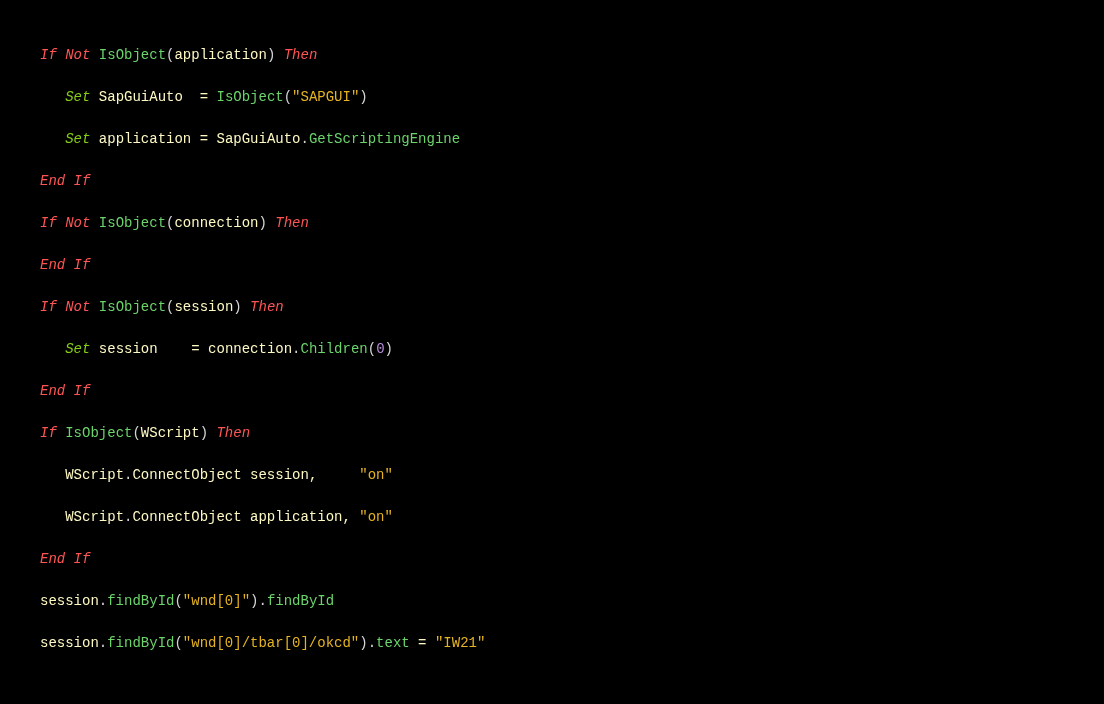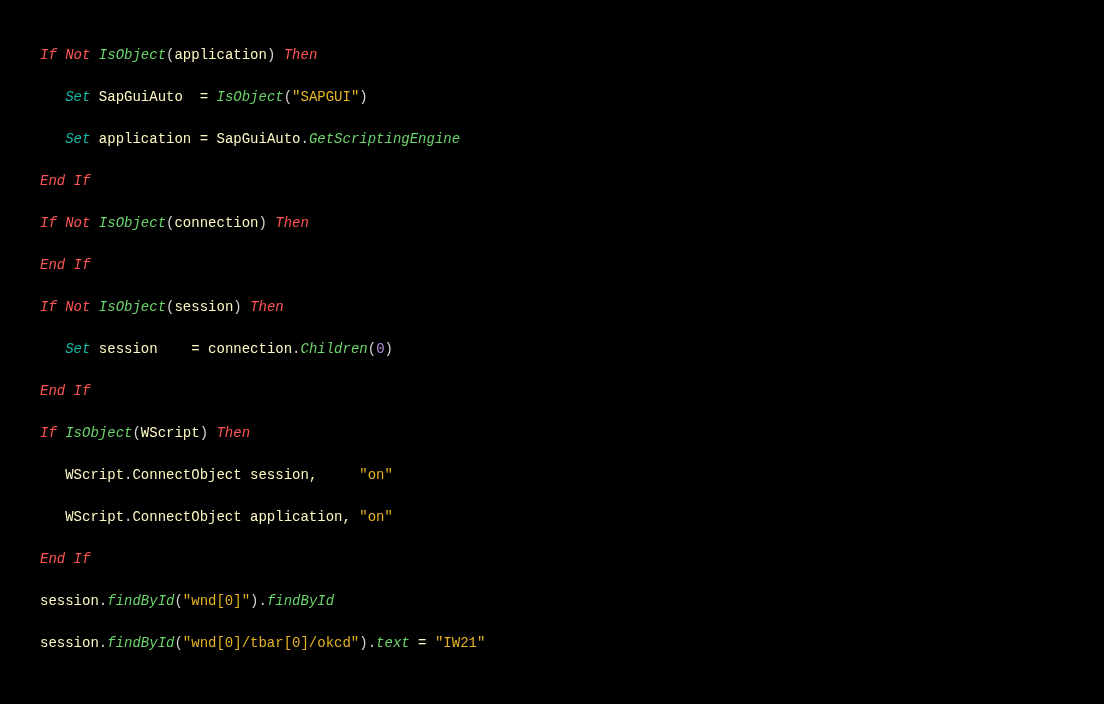--- a/index.html
+++ b/index.html
@@ -13,22 +13,22 @@
   }
   .code-container {
     padding: 24px 40px;
     white-space: pre;
   }
   .line {
     display: block;
     min-height: 1.5em;
   }
   .kw-red { color: #ff5555; font-style: italic; margin-top: 36px; }       
-  .kw-cyan { color: #14b8a6; font-style: italic; }      
-  .id-green { color: #6bd46b; font-style: italic; }                          
+  .kw-cyan { color: #84cc16; font-style: italic; }      
+  .id-green { color: #6bd46b; }                          
   .var-blue { color: #fef9c3; }                          
   .text { color: #fef9c3; }                              
   .str { color: #e6b422; }                               
   .num { color: #b98fdc; }                               
   .paren { color: #d4d4d4; }
   .dot { color: #d4d4d4; }
 </style>
 </head>
 <body>
 

